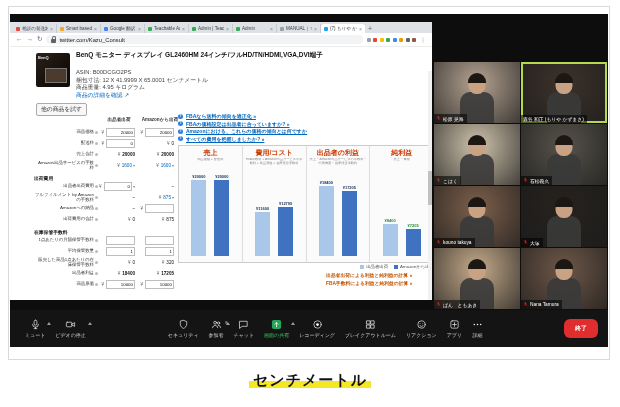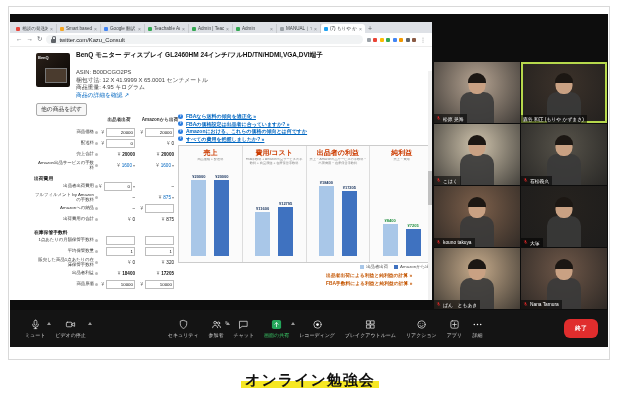--- a/index.html
+++ b/index.html
@@ -647,15 +647,15 @@
             </span>
             <span>詳細</span>
           </div>
           <div class="sp"></div>
           <div class="leave">終了</div>
         </div>
     </div>
   </figure>
 
   <div class="caption">
-    <span>オンライン勉強会</span>
+    <span>センチメートル</span>
   </div>
 </div>
 
 </body></html>

